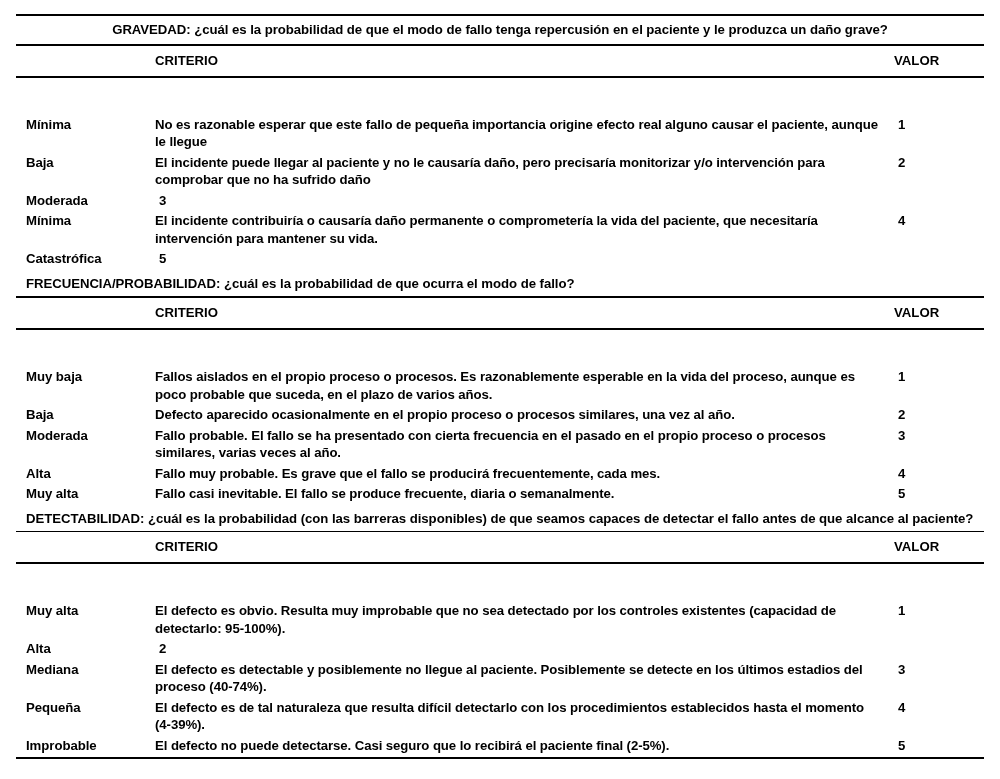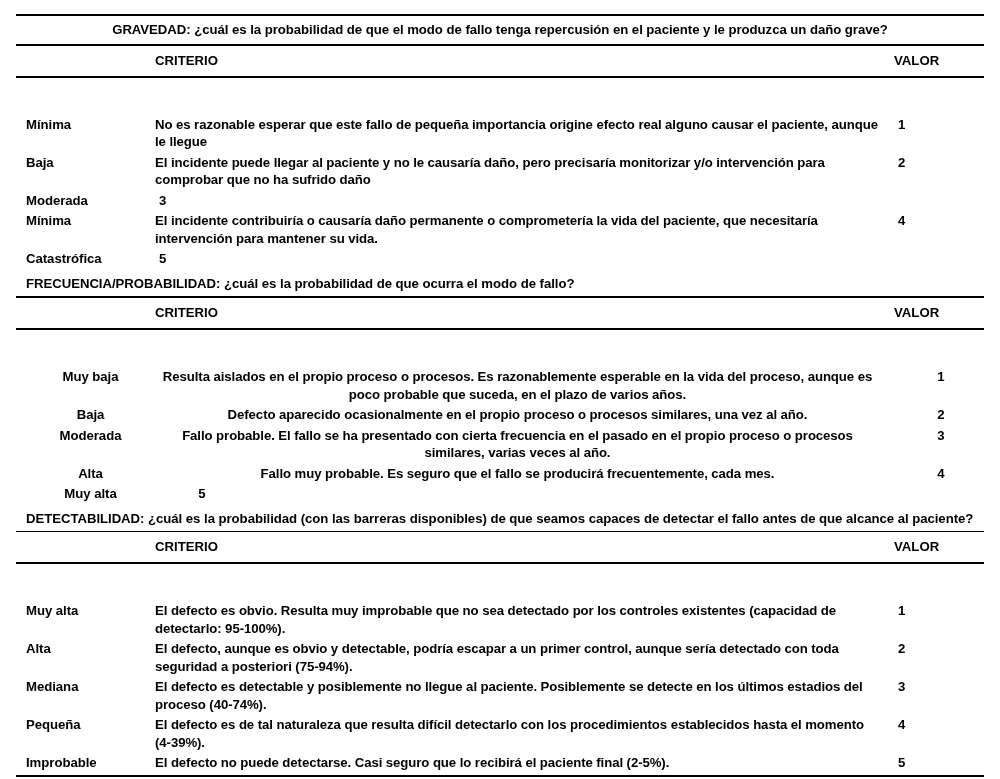--- a/index.html
+++ b/index.html
@@ -86,21 +86,21 @@
     box-sizing: border-box;
     letter-spacing: -0.08px;
   }
   .row .c-val {
     width: 90px;
     flex: 0 0 90px;
     padding-left: 4px;
     box-sizing: border-box;
   }
   .sec-gravedad .row  { padding-bottom: 3px; }
-  .sec-frecuencia .row  { padding-bottom: 3px; text-align: center; }
+  .sec-frecuencia .row  { padding-bottom: 3px; }
   .sec-detectabilidad .row  { padding-bottom: 3px; }
 </style>
 </head>
 <body>
 
 <div class="page">
 
   <div class="rule rule-thick"></div>
 
   <div class="section-question centered">GRAVEDAD: ¿cuál es la probabilidad de que el modo de fallo tenga repercusión en el paciente y le produzca un daño grave?</div>
@@ -156,44 +156,45 @@
     <div class="c-crit">CRITERIO</div>
     <div class="c-val">VALOR</div>
   </div>
 
   <div class="rule rule-thick"></div>
 
   <div class="rows sec-frecuencia">
 
     <div class="row">
       <div class="c-label">Muy baja</div>
-      <div class="c-crit">Resulta aislados en el propio proceso o procesos. Es razonablemente esperable en la vida del proceso, aunque es poco probable que suceda, en el plazo de varios años.</div>
+      <div class="c-crit">Fallos aislados en el propio proceso o procesos. Es razonablemente esperable en la vida del proceso, aunque es poco probable que suceda, en el plazo de varios años.</div>
       <div class="c-val">1</div>
     </div>
 
     <div class="row">
       <div class="c-label">Baja</div>
       <div class="c-crit">Defecto aparecido ocasionalmente en el propio proceso o procesos similares, una vez al año.</div>
       <div class="c-val">2</div>
     </div>
 
     <div class="row">
       <div class="c-label">Moderada</div>
       <div class="c-crit">Fallo probable. El fallo se ha presentado con cierta frecuencia en el pasado en el propio proceso o procesos similares, varias veces al año.</div>
       <div class="c-val">3</div>
     </div>
 
     <div class="row">
       <div class="c-label">Alta</div>
-      <div class="c-crit">Fallo muy probable. Es seguro que el fallo se producirá frecuentemente, cada mes.</div>
+      <div class="c-crit">Fallo muy probable. Es grave que el fallo se producirá frecuentemente, cada mes.</div>
       <div class="c-val">4</div>
     </div>
 
     <div class="row">
       <div class="c-label">Muy alta</div>
+      <div class="c-crit">Fallo casi inevitable. El fallo se produce frecuente, diaria o semanalmente.</div>
       <div class="c-val">5</div>
     </div>
 
   </div>
 
   <div class="section-question tight">DETECTABILIDAD: ¿cuál es la probabilidad (con las barreras disponibles) de que seamos capaces de detectar el fallo antes de que alcance al paciente?</div>
 
   <div class="rule rule-thin"></div>
 
   <div class="col-head">
@@ -207,21 +208,20 @@
   <div class="rows sec-detectabilidad">
 
     <div class="row">
       <div class="c-label">Muy alta</div>
       <div class="c-crit">El defecto es obvio. Resulta muy improbable que no sea detectado por los controles existentes (capacidad de detectarlo: 95-100%).</div>
       <div class="c-val">1</div>
     </div>
 
     <div class="row">
       <div class="c-label">Alta</div>
-      <div class="c-crit">El defecto, aunque es obvio y detectable, podría escapar a un primer control, aunque sería detectado con toda seguridad a posteriori (75-94%).</div>
       <div class="c-val">2</div>
     </div>
 
     <div class="row">
       <div class="c-label">Mediana</div>
       <div class="c-crit">El defecto es detectable y posiblemente no llegue al paciente. Posiblemente se detecte en los últimos estadios del proceso (40-74%).</div>
       <div class="c-val">3</div>
     </div>
 
     <div class="row">

